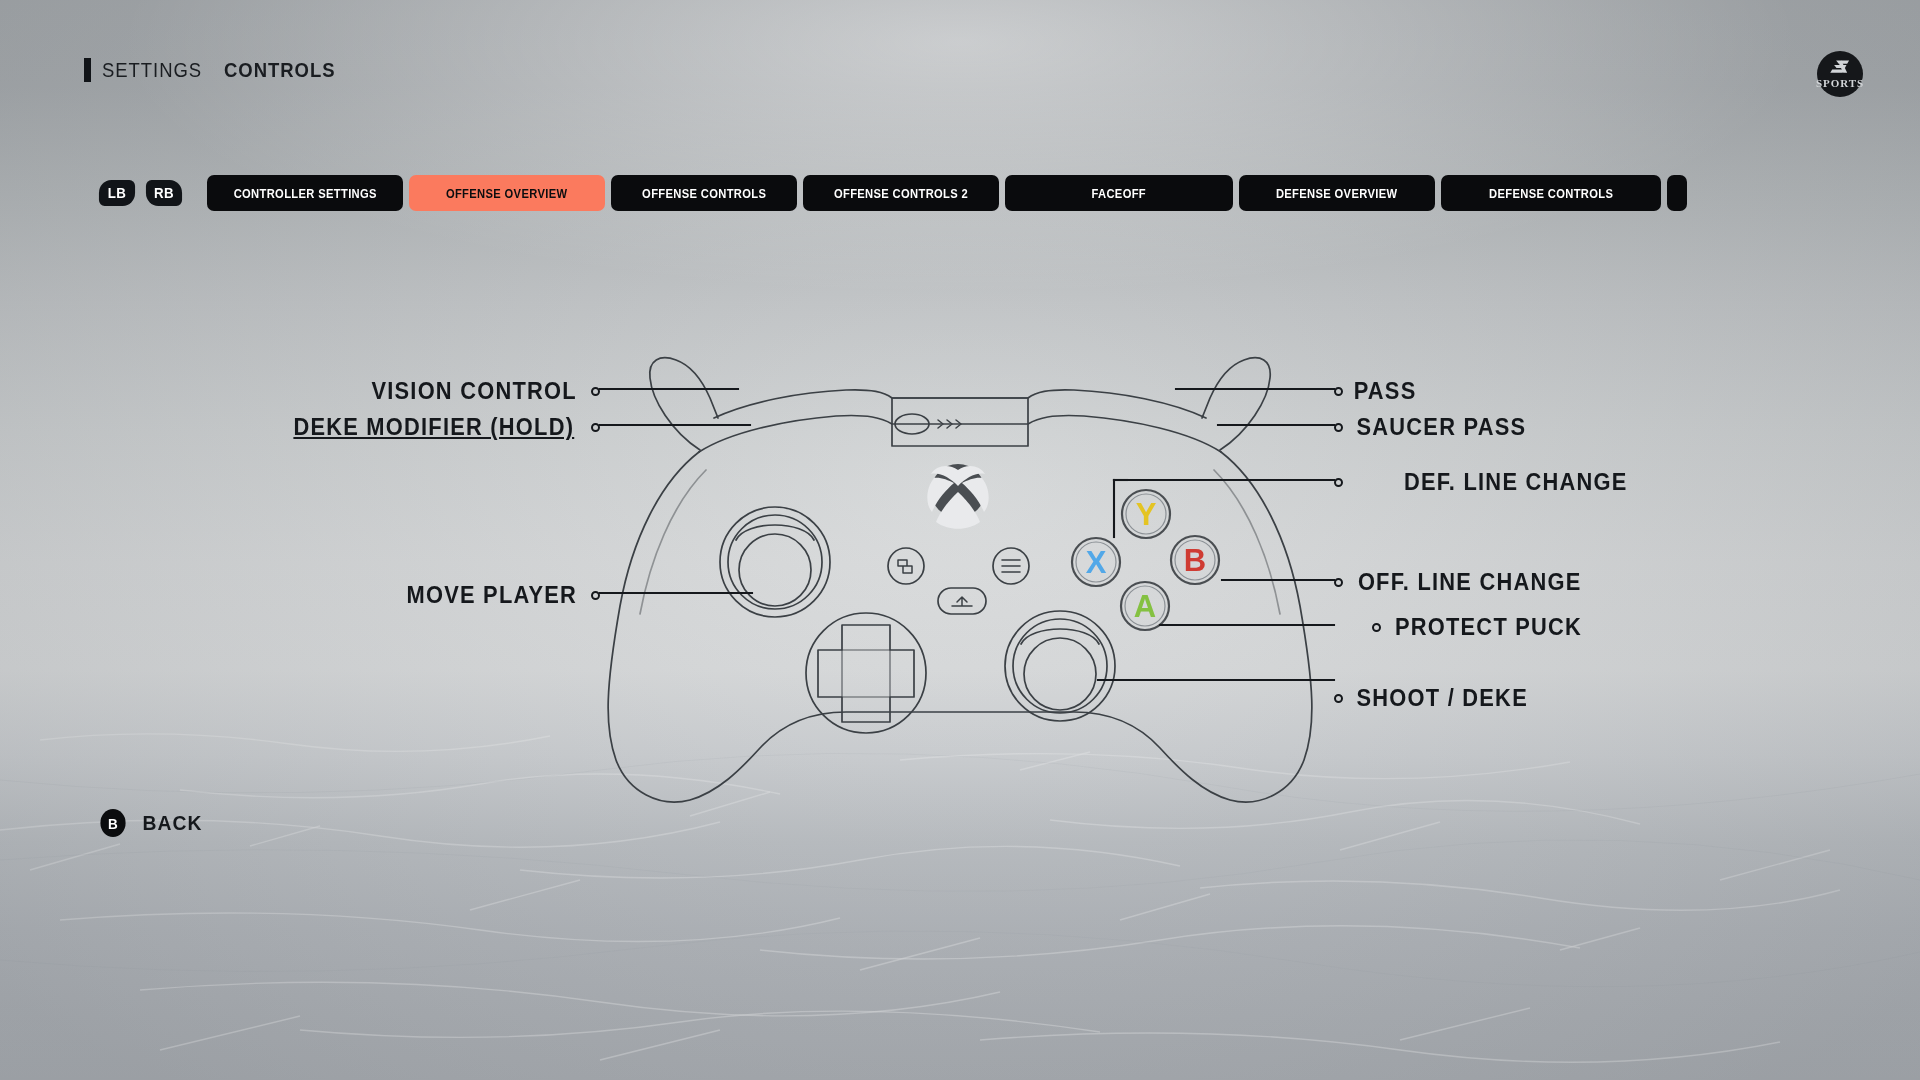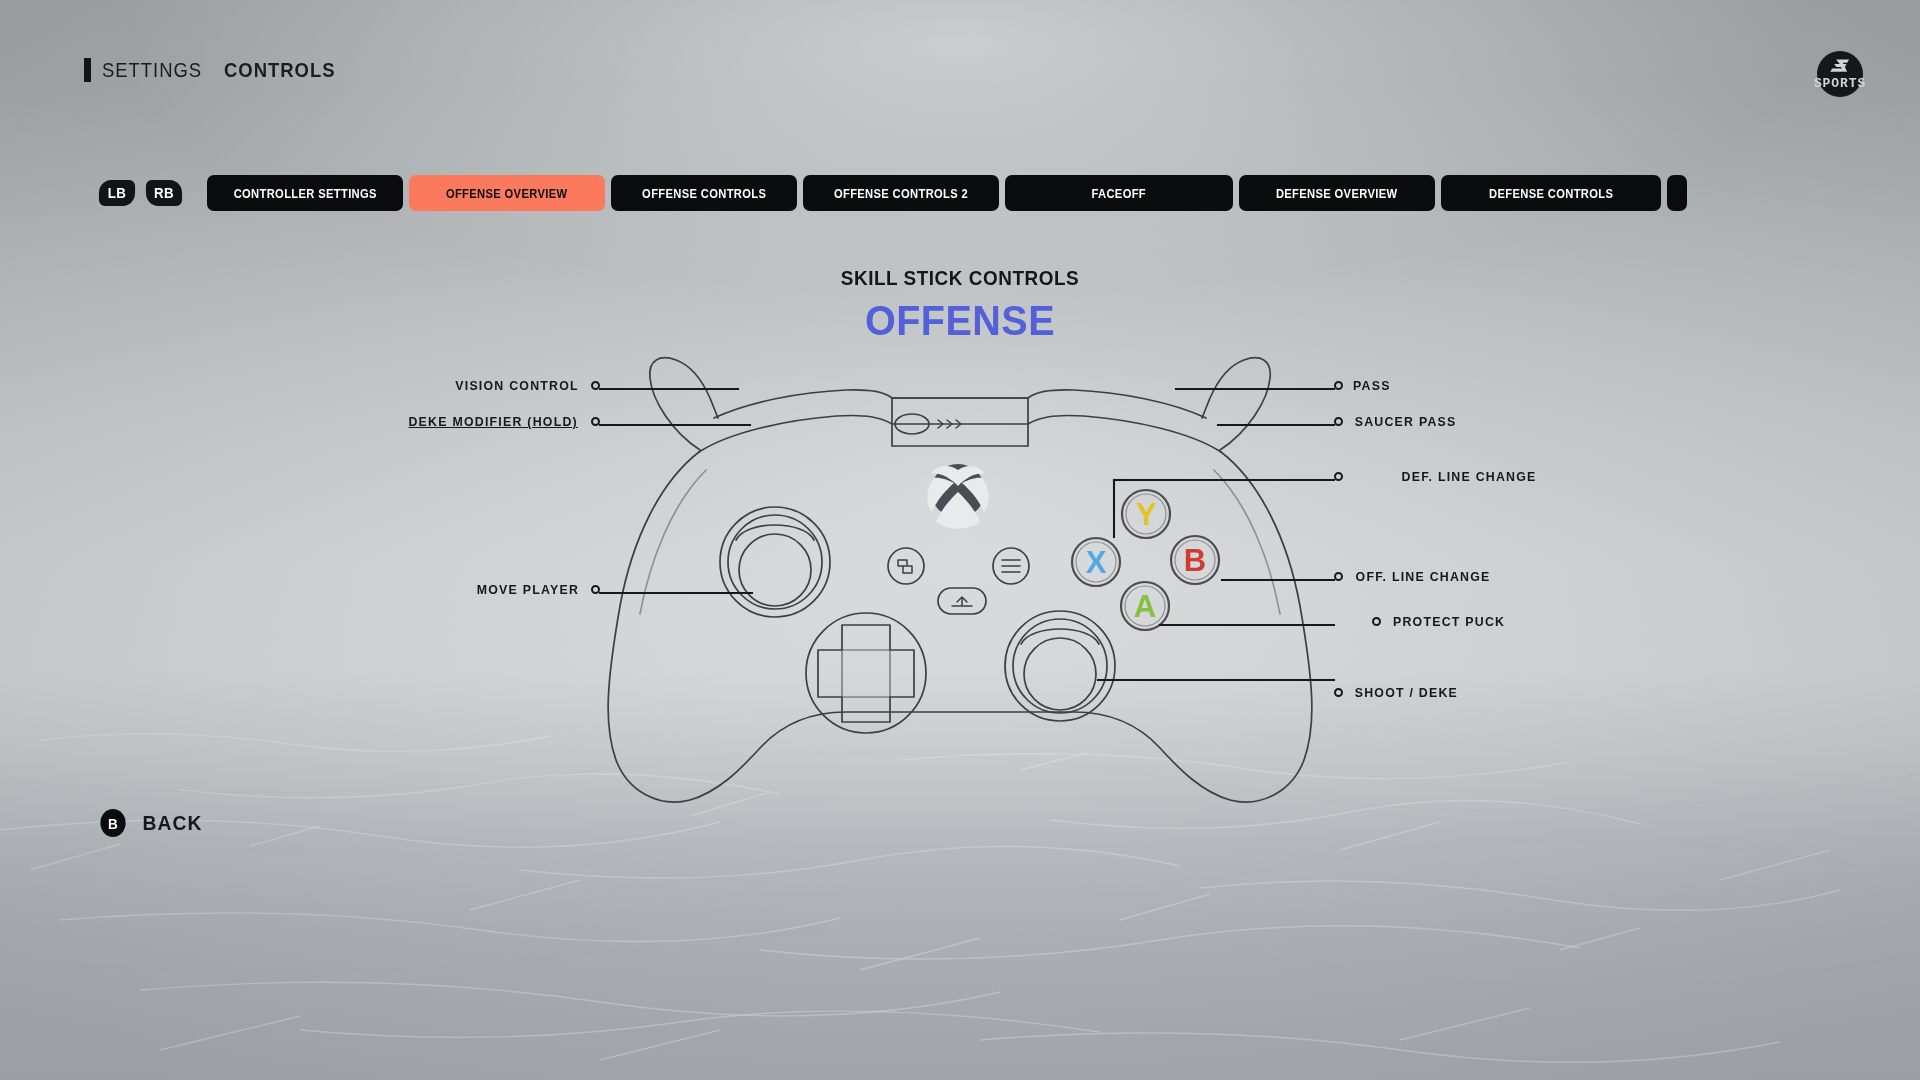--- a/index.html
+++ b/index.html
@@ -77,22 +77,22 @@
     position: absolute;
     right: 57px; top: 51px;
     width: 46px; height: 46px; border-radius: 50%;
     background: #15171a;
     display: flex; flex-direction: column;
     align-items: center; justify-content: center;
     z-index: 6;
   }
   #ea-logo .ea-mark { width: 26px; height: 16px; }
   #ea-logo .ea-sub {
-    font-family: Liberation Mono, monospace;
-    font-size: 13px; font-weight: 700; letter-spacing: .9px;
+    font-family: Liberation Serif, serif;
+    font-size: 11px; font-weight: 700; letter-spacing: .9px;
     color: #d2d5d8; margin-top: 2px;
   }
 
   
   #tabbar {
     position: absolute;
     left: 98px; top: 175px;
     display: flex; align-items: center;
     z-index: 6;
     height: 36px;
@@ -155,21 +155,21 @@
     pointer-events: none;
   }
 
   
   .callout {
     position: absolute;
     z-index: 5;
     display: flex; align-items: center;
     font-family: "Liberation Sans Narrow", "Liberation Sans", sans-serif;
     font-weight: 700;
-    font-size: 13px;
+    font-size: 23px;
     letter-spacing: 1.3px;
     color: #15181c;
     white-space: nowrap;
   }
   .callout .txt { transform: scaleX(.95); display: block; }
   .callout.left  { justify-content: flex-end; }
   .callout.right { justify-content: flex-start; }
   .node {
     width: 9px; height: 9px; border-radius: 50%;
     border: 2px solid #15181c;
@@ -292,24 +292,20 @@
       <span>DEFENSE OVERVIEW</span>
     </div>
     <div class="tab" style="width:220px">
       <span>DEFENSE CONTROLS</span>
     </div>
     <div class="tab clipped" style="width:20px">
       <span></span>
     </div>
   </div>
 
-  <div id="title-block">
-    <div id="title-kicker">SKILL STICK CONTROLS</div>
-    <div id="title-main">OFFENSE</div>
-  </div>
 
   <svg id="controller-art" viewBox="0 0 1920 1080">
     <g stroke="#3b4045" stroke-width="1.7" fill="none" stroke-linecap="round" stroke-linejoin="round">
 
       <path d="M700 450
                C 672 432 652 400 650 378
                C 648 360 660 354 676 360
                C 690 365 702 380 710 398
                L 718 418"></path>
       <path d="M1220 450

